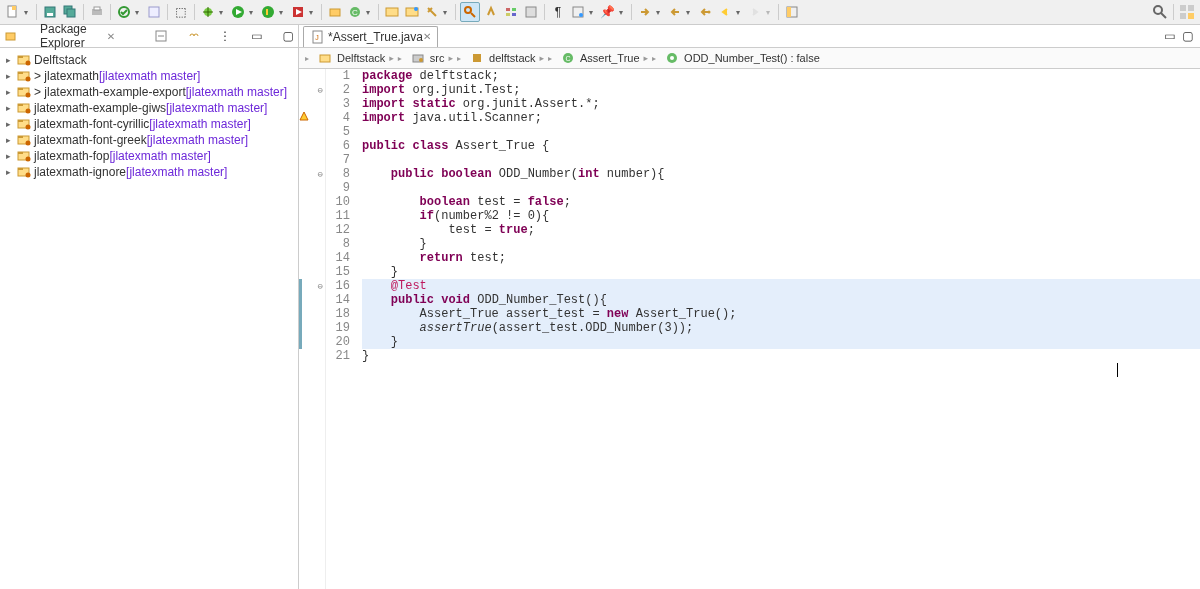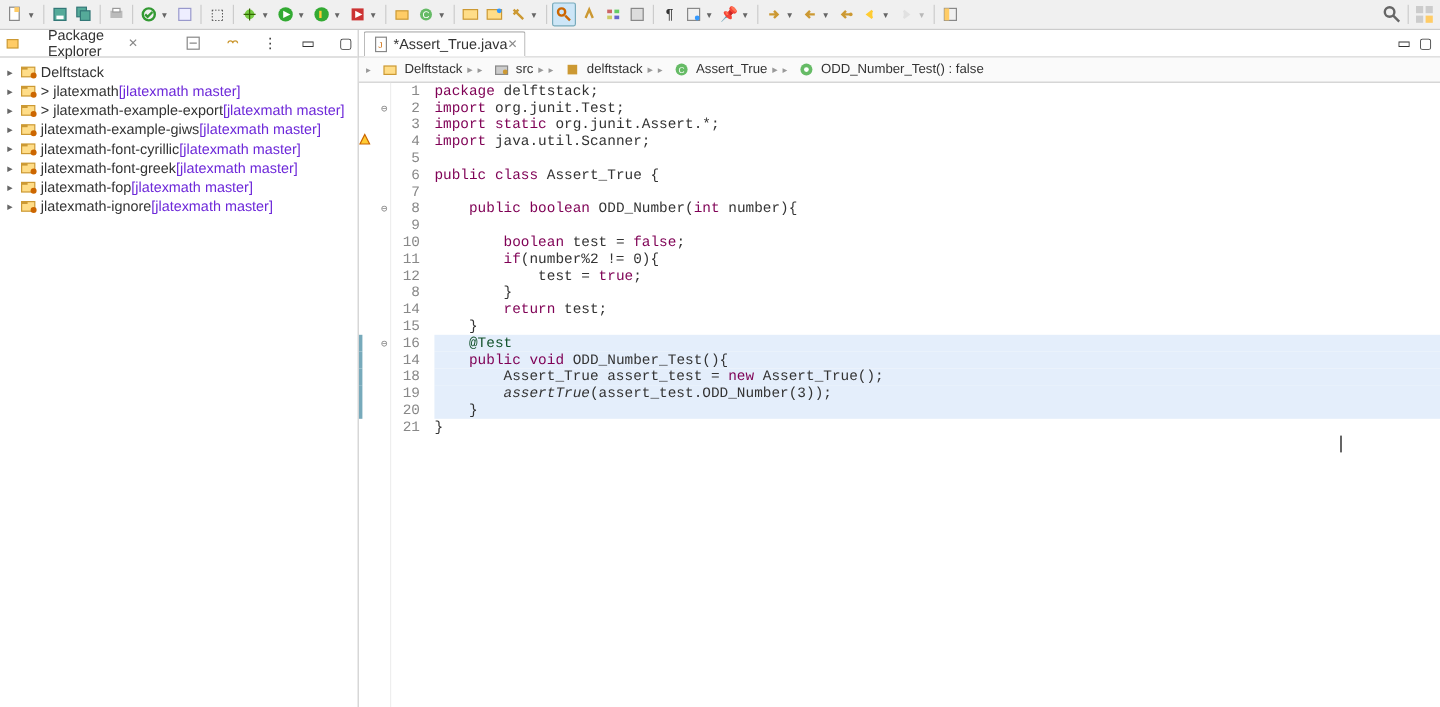--- a/index.html
+++ b/index.html
@@ -25,22 +25,22 @@
 .ed-hbtns{margin-left:auto;display:flex;gap:2px}
 .breadcrumb{height:20px;display:flex;align-items:center;border-bottom:1px solid #ccc;padding:0 6px;gap:4px;font-size:11px;background:#fafafa}
 .bc-sep{color:#999;font-size:9px}
 .bc-item{display:flex;align-items:center;gap:2px;cursor:pointer}
 .editor{flex:1;display:flex;overflow:auto;font-family:Consolas,"Courier New",monospace;font-size:12px;position:relative}
 .gutter{width:24px;background:#fff;border-right:1px solid #eee;text-align:right;padding-right:2px}
 .lnums{width:24px;text-align:right;color:#888;padding-right:6px}
 .code{flex:1;white-space:pre;padding-left:6px}
 .line{height:14px;line-height:14px}
 .hl{background:#e4eefb}
-.kw{color:#7f0055;font-weight:normal}
-.ann{color:#14532d}
+.kw{color:#7f0055;font-weight:bold}
+.ann{color:#be185d}
 .fold{color:#888;font-size:9px}
 .caret{position:absolute;left:818px;top:294px;width:1px;height:14px;border-left:1px solid #000}
 svg{display:block}
 </style>
 </head>
 <body>
 
 <div class="toolbar">
   <span class="tb-btn">
       <svg width="14" height="14">

